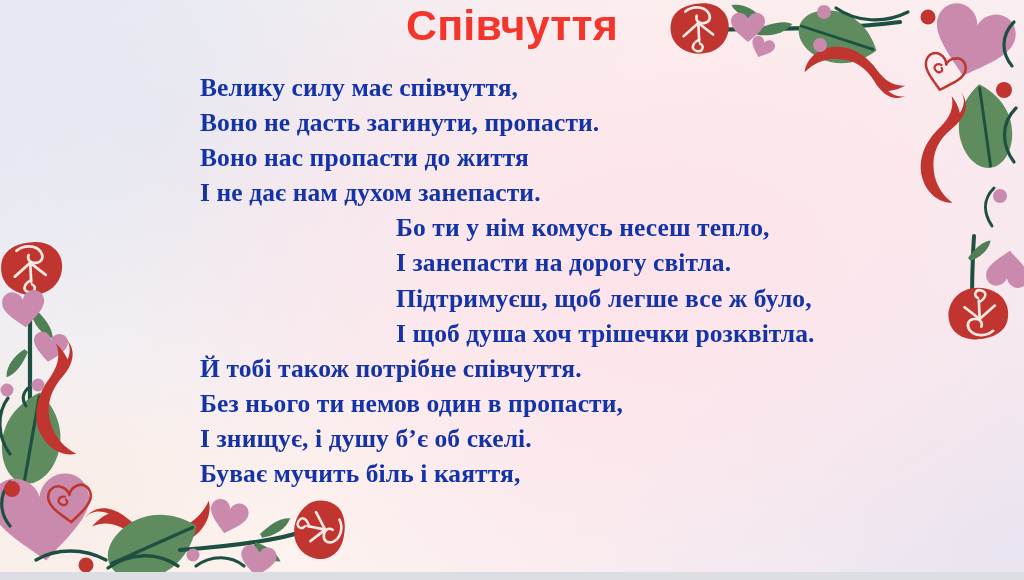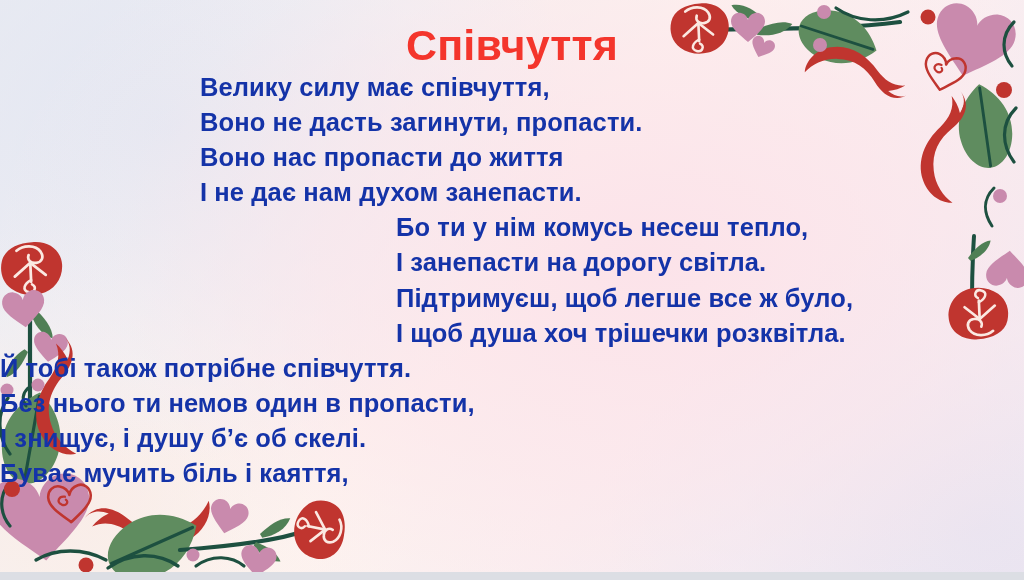--- a/index.html
+++ b/index.html
@@ -23,33 +23,32 @@
     background:#dcdee4;
   }
   #deco{position:absolute;left:0;top:0;width:1024px;height:572px;pointer-events:none;}
 
   
   #title{
     position:absolute;left:0;top:2px;width:1024px;text-align:center;
     font-family:"Liberation Sans", sans-serif;
     font-size:43px;font-weight:700;line-height:1.08;
     letter-spacing:0.2px;
-    margin-top:20px;
   }
   #poem{
     position:absolute;left:0;top:70px;width:1024px;
-    font-family:Liberation Sans, sans-serif;
+    font-family:Liberation Serif, serif;
     font-weight:700;font-size:25.5px;line-height:35.1px;
     letter-spacing:0.1px;
   }
   .stanza{margin:0;padding:0;}
   .line{white-space:pre;}
   .stz-a .line{padding-left:200px;}
   .stz-b .line{padding-left:396px;}
-  .stz-c .line{}
+  .stz-c .line{padding-left:200px;}
 </style>
 </head>
 <body>
 
 <div id="slide">
 
   <svg id="deco" viewBox="0 0 1024 572" xmlns="http://www.w3.org/2000/svg">
     <defs>
 
       <g id="rosehead">

